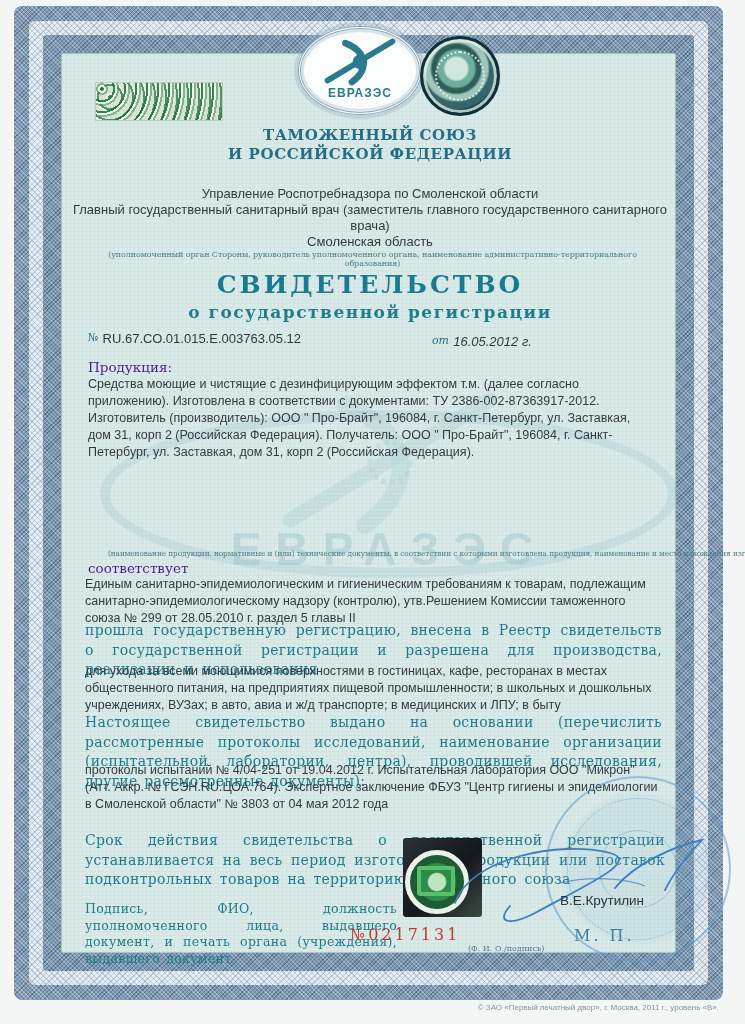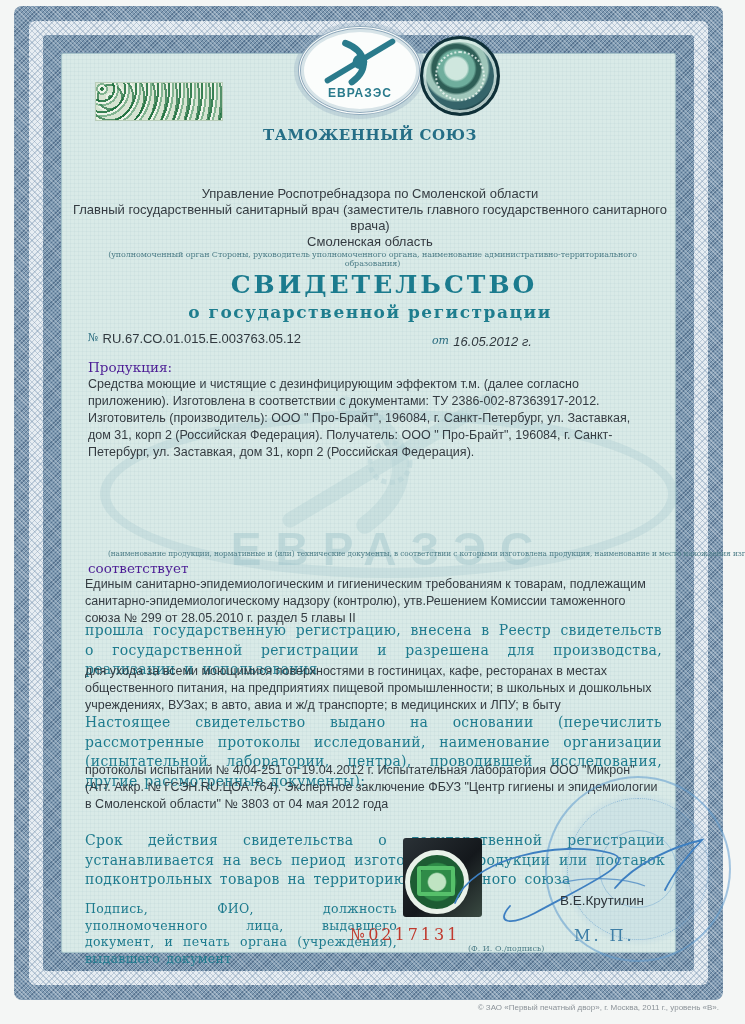--- a/index.html
+++ b/index.html
@@ -49,21 +49,21 @@
   .teal-serif{font-family:"DejaVu Serif",serif;color:#4c1d95;}
   .dark-sans{font-family:"Liberation Sans","DejaVu Sans",sans-serif;color:#343b41;}
   .center{text-align:center;}
   .caption-tiny{font-size:8px;color:#4e7e88;letter-spacing:-.1px;white-space:nowrap;
     font-family:"DejaVu Serif",serif;}
   .abs{position:absolute;z-index:4;}
   .union-lines{left:70px;top:126px;width:600px;font-weight:bold;font-size:15px;line-height:19px;
     letter-spacing:.6px;color:#256e86;}
   .authority{left:70px;top:186px;width:600px;font-size:13px;line-height:16px;}
   .authority-caption{left:85px;top:250px;width:575px;text-align:center;}
-  .doc-title{left:84px;top:270px;width:600px;font-weight:bold;font-size:25px;letter-spacing:3px;color:#1b7b8e;}
+  .doc-title{left:70px;top:270px;width:600px;font-weight:bold;font-size:25px;letter-spacing:3px;color:#1b7b8e;}
   .doc-subtitle{left:70px;top:302px;width:600px;font-weight:bold;font-size:17px;letter-spacing:1.5px;color:#1e7d8e;}
   .reg-row{left:88px;top:331px;width:575px;font-size:13px;}
   .reg-label{font-family:"DejaVu Serif",serif;color:#2b6d80;font-size:11px;vertical-align:top;}
   .reg-value{font-family:"Liberation Sans",sans-serif;color:#31393f;font-size:13px;}
   .reg-date{position:absolute;left:344px;top:3px;font-style:italic;}
   .section-label{font-size:13.5px;}
   .para{font-size:12.5px;line-height:17px;}
   .teal-para{font-family:"DejaVu Serif",serif;color:#1e7b8e;font-size:14px;line-height:19.5px;
     text-align:justify;word-spacing:4px;letter-spacing:.3px;}
   
@@ -119,20 +119,21 @@
       <path d="M32 10 C58 20 62 42 40 58" stroke="#2a7b8c" stroke-width="8" stroke-linecap="round" fill="none"></path>
       <circle cx="50" cy="33" r="9" fill="#2a7b8c"></circle>
     </svg>
     <span class="logo-text">ЕВРАЗЭС</span>
   </div>
 
   <div class="hologram-circle"></div>
 
   <div class="abs union-lines teal-serif center">
     <div>ТАМОЖЕННЫЙ СОЮЗ</div>
+    <div>И РОССИЙСКОЙ ФЕДЕРАЦИИ</div>
   </div>
 
   <div class="abs authority dark-sans center">
     <div>Управление Роспотребнадзора по Смоленской области</div>
     <div>Главный государственный санитарный врач (заместитель главного государственного санитарного врача)</div>
     <div>Смоленская область</div>
   </div>
 
   <div class="abs authority-caption caption-tiny" style="white-space:normal;">(уполномоченный орган Стороны, руководитель уполномоченного органа, наименование административно-территориального образования)</div>
 

